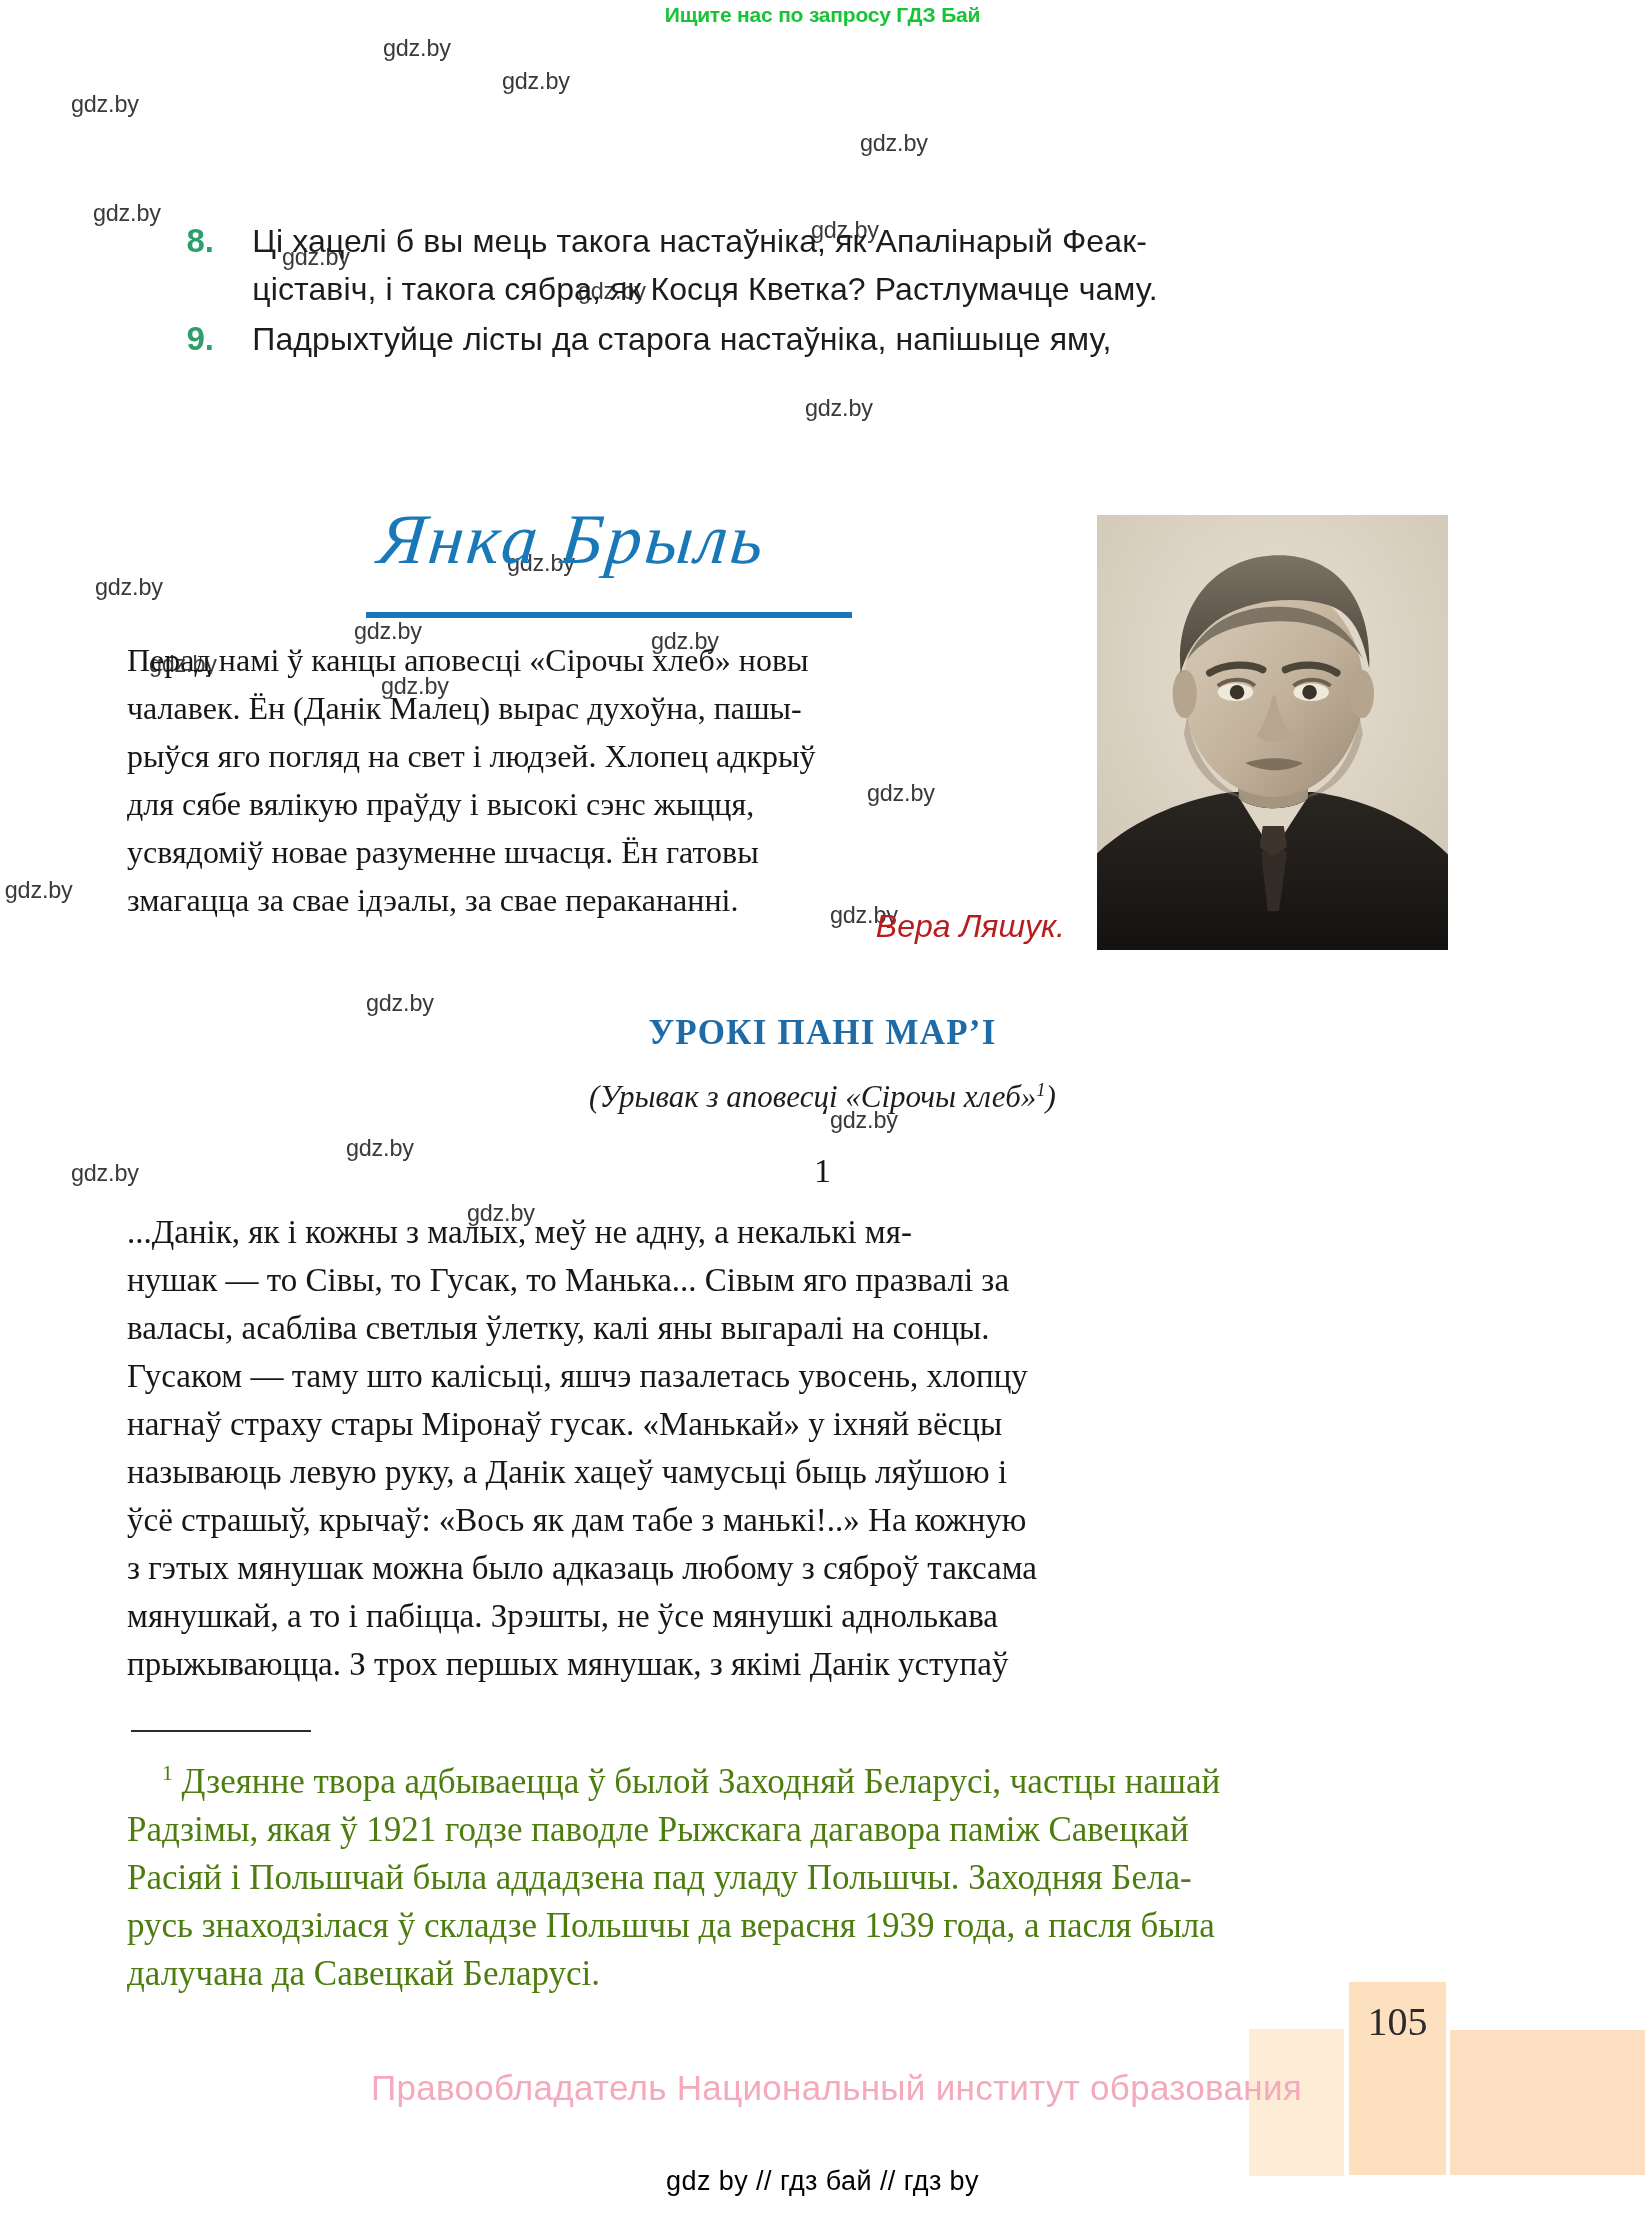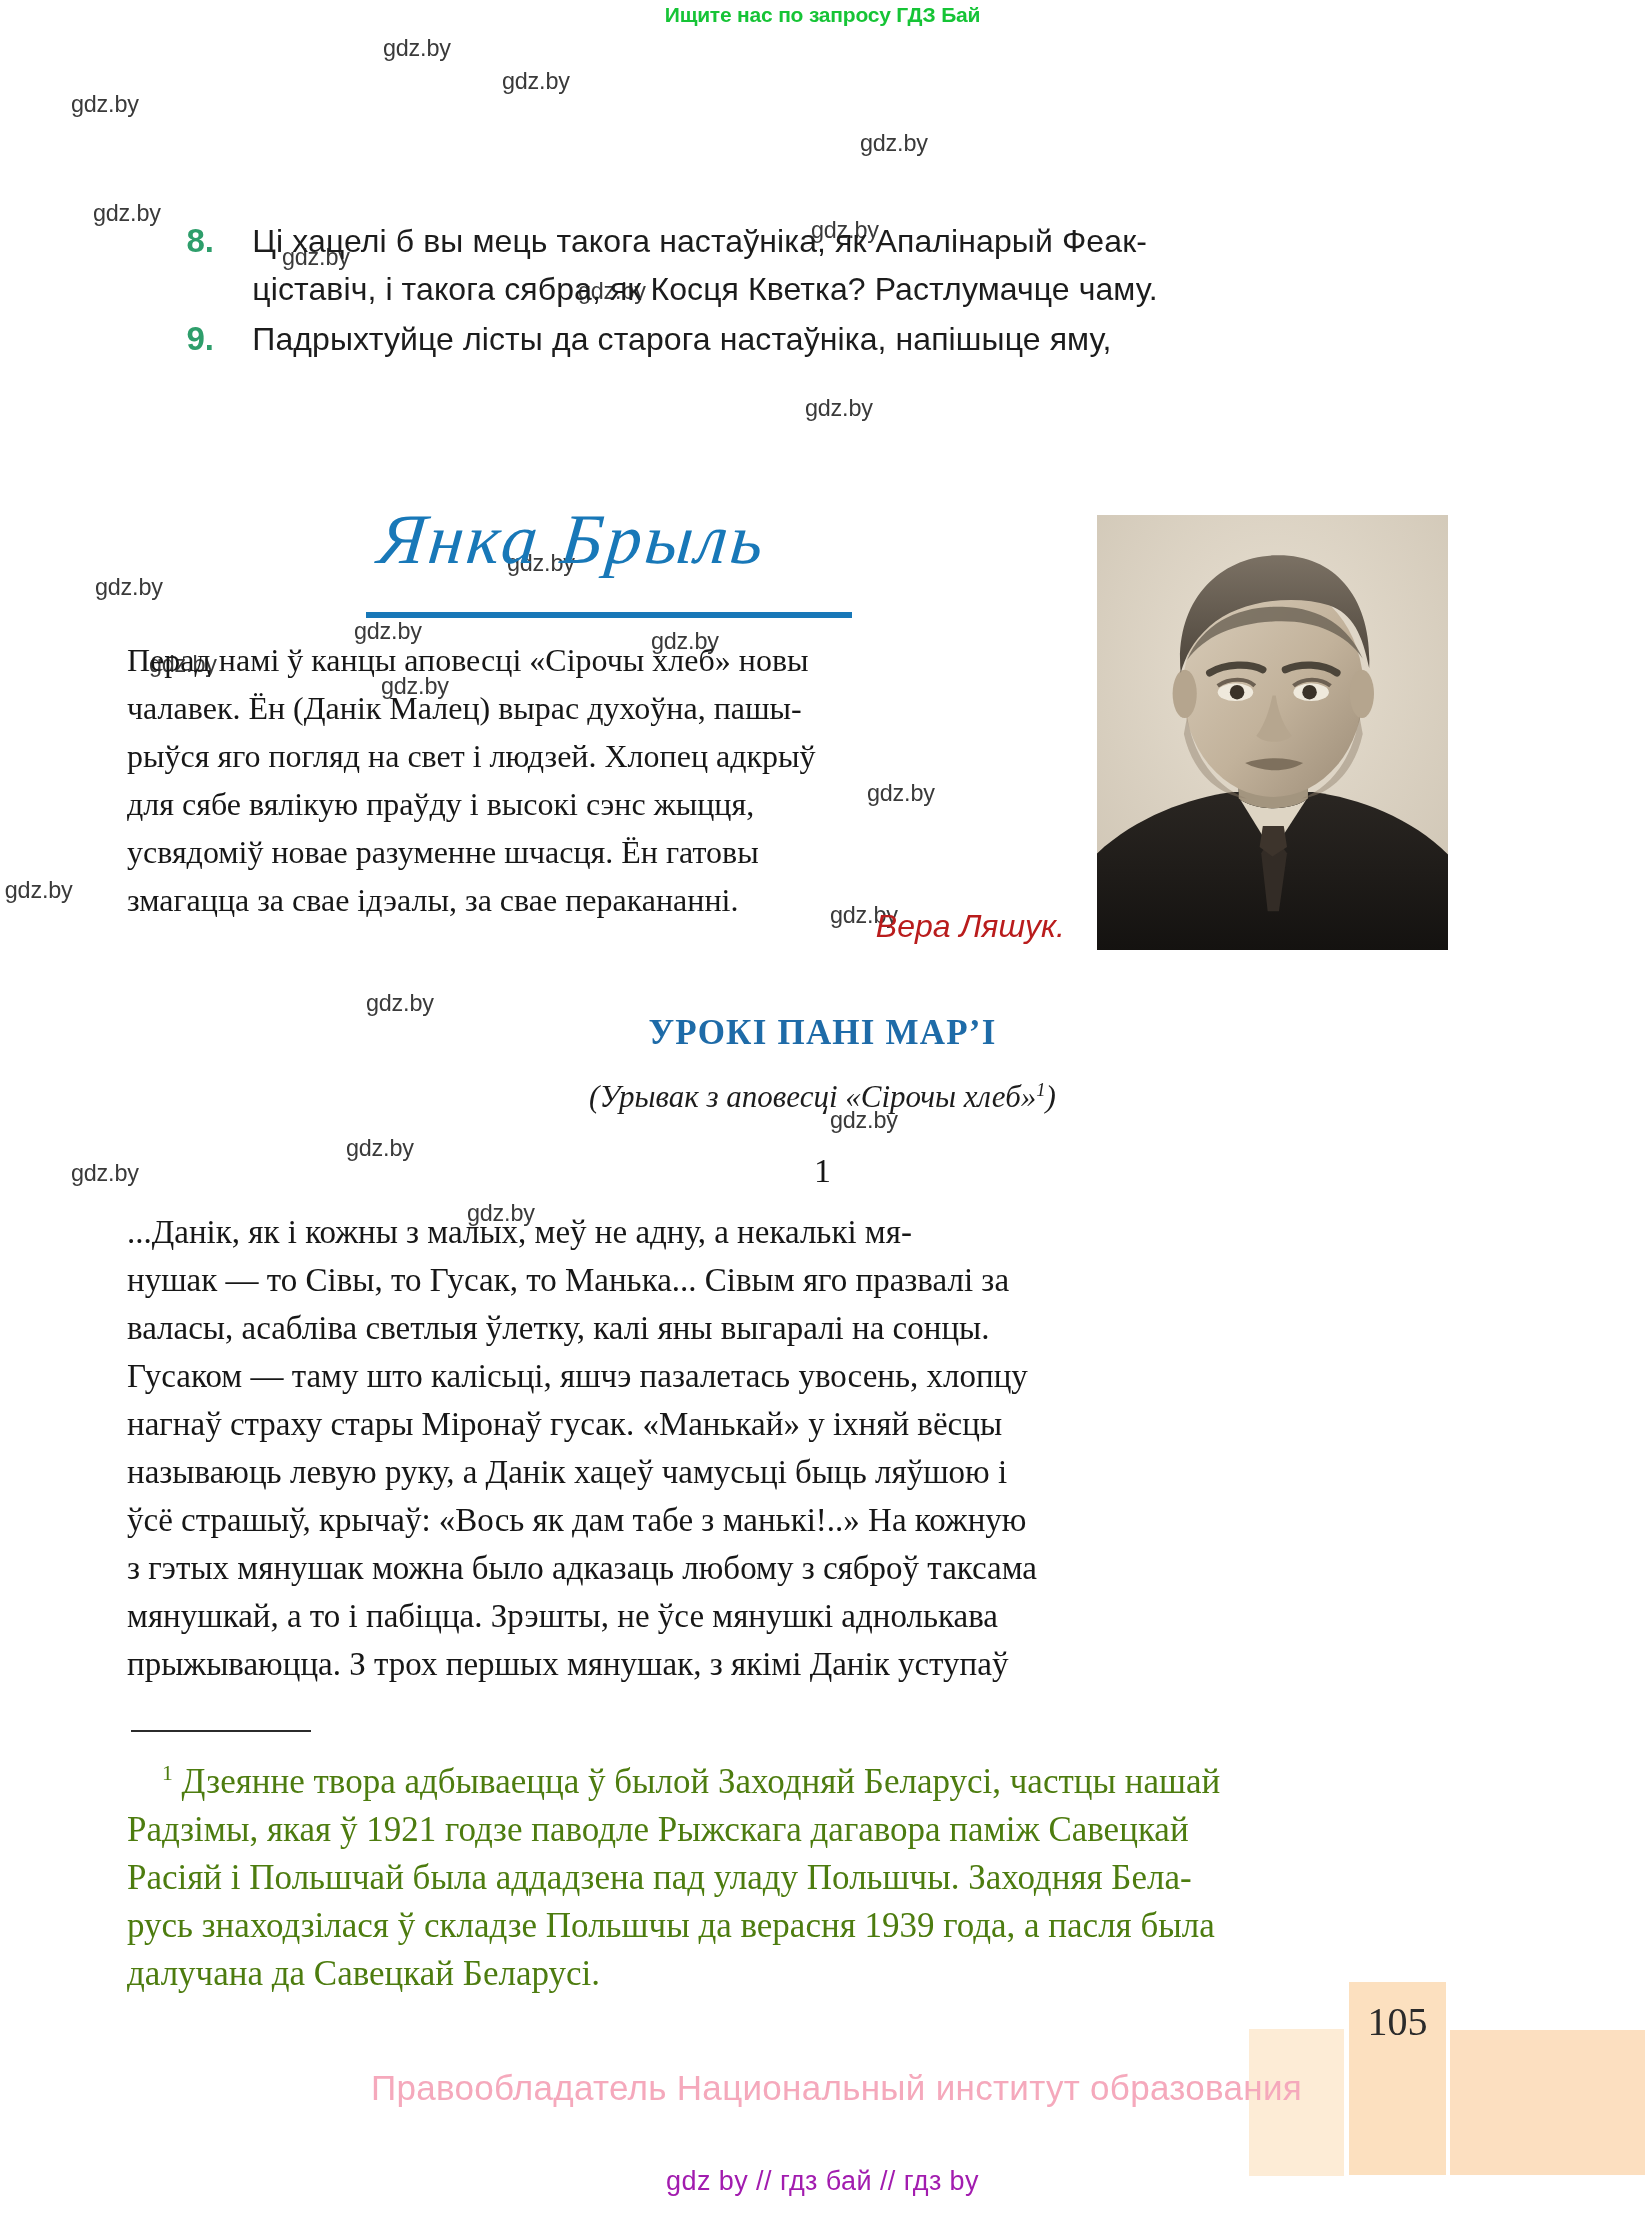--- a/index.html
+++ b/index.html
@@ -234,21 +234,21 @@
     white-space: nowrap;
     margin-left: 28px;
   }
   .bottom-links {
     position: absolute;
     left: 0; right: 0;
     top: 2166px;
     text-align: center;
     font-family: "Liberation Sans", sans-serif;
     font-size: 27px;
-    color: #a21caf;
+    color: #000000;
     letter-spacing: 0.4px;
   }
   .bottom-links .sep { padding: 0 8px; }
 </style>
 </head>
 <body>
 
 <div id="page">
 
   <div class="wm-top-green">Ищите нас по запросу ГДЗ Бай</div>

